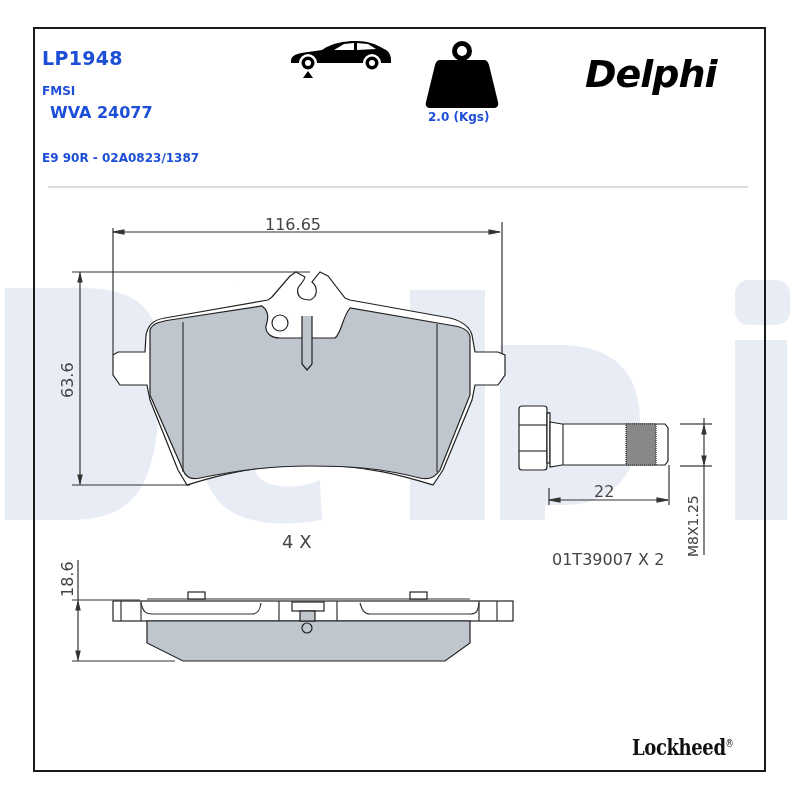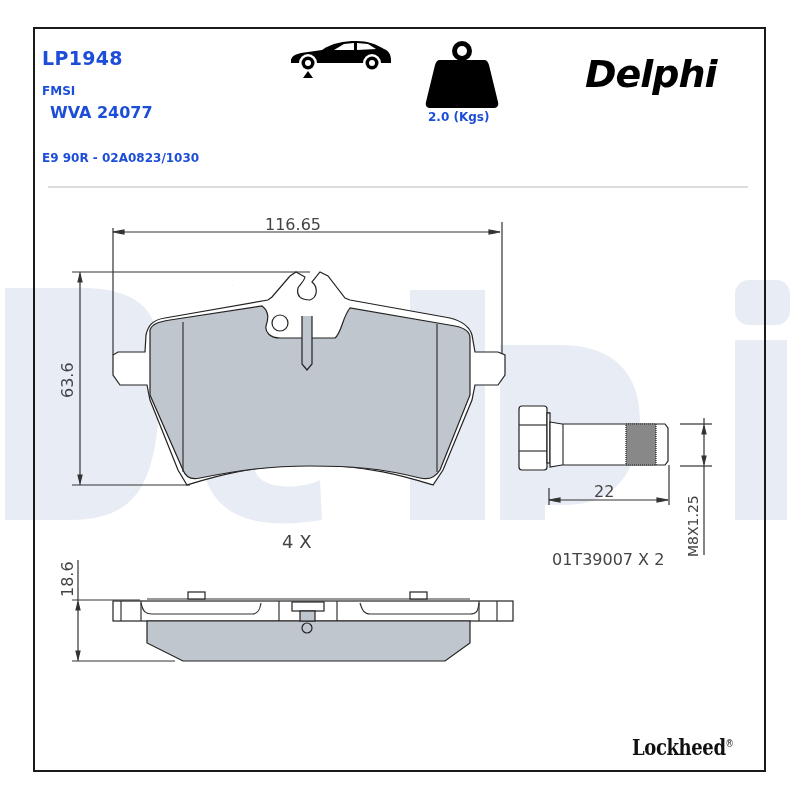--- a/index.html
+++ b/index.html
@@ -41,21 +41,21 @@
     <rect x="735" y="280" width="55" height="45" rx="14"></rect>
     <rect x="735" y="340" width="52" height="180"></rect>
   </g>
 </svg>
 
 <div class="frame"></div>
 
 <div class="hdr-text" id="part-number">LP1948</div>
 <div class="hdr-text" id="fmsi">FMSI</div>
 <div class="hdr-text" id="wva">WVA 24077</div>
-<div class="hdr-text" id="ece">E9 90R - 02A0823/1030</div>
+<div class="hdr-text" id="ece">E9 90R - 02A0823/1387</div>
 
 <svg style="position:absolute;left:288px;top:38px;" width="105" height="42" viewBox="0 0 105 42">
   <path d="M3 22 C4 17 10 15 20 14 L34 12 C44 5 56 3 68 3 C80 3 88 6 96 11 C101 13 103 17 103 22 L103 25 L3 25 Z" fill="#000"></path>
   <path d="M46 12 L56 6 L66 5 L66 12 Z" fill="#fff"></path>
   <path d="M69 5 L80 6 L88 11 L69 12 Z" fill="#fff"></path>
   <circle cx="20" cy="25" r="9" fill="#fff"></circle>
   <circle cx="20" cy="25" r="6.5" fill="#000"></circle>
   <circle cx="20" cy="25" r="3" fill="#fff"></circle>
   <circle cx="84" cy="25" r="9" fill="#fff"></circle>
   <circle cx="84" cy="25" r="6.5" fill="#000"></circle>

